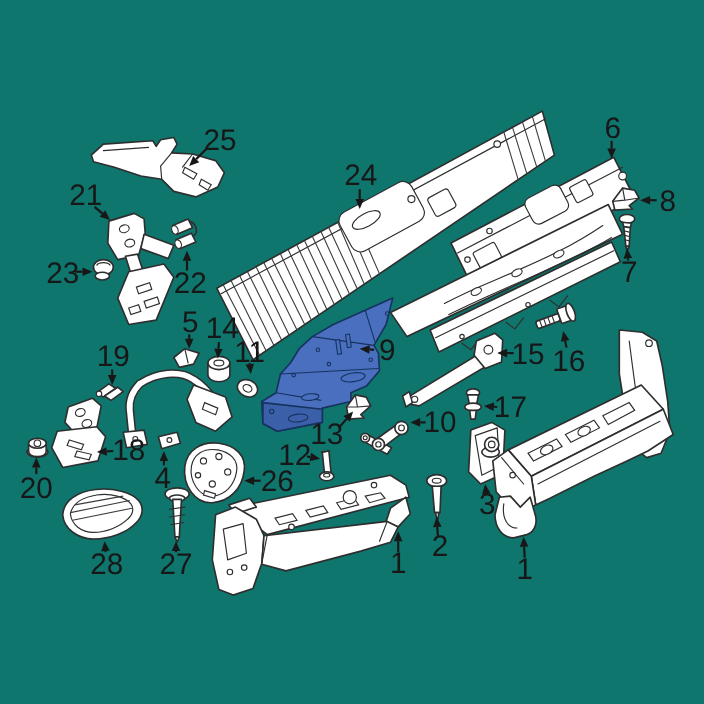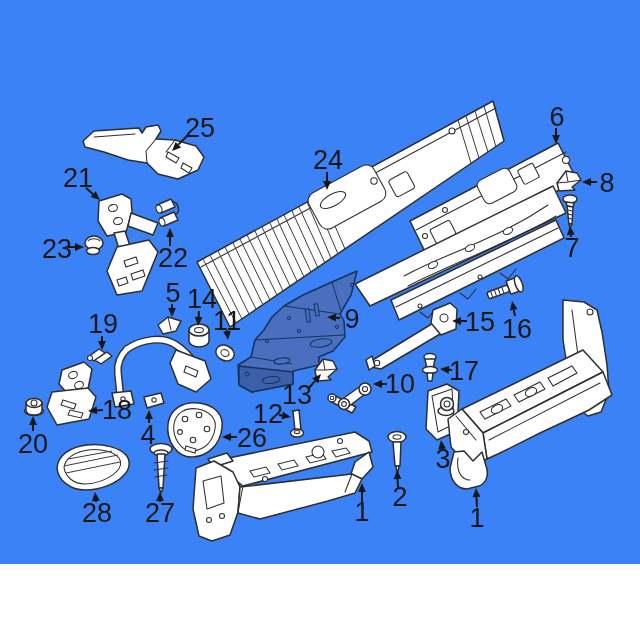--- a/index.html
+++ b/index.html
@@ -1,16 +1,16 @@
 <!DOCTYPE html>
 <html><head>
 <meta charset="utf-8">
 <style>
   html,body{margin:0;padding:0;background:#ffffff;}
-  .stage{position:relative;width:640px;height:564px;background:#3b82f6;overflow:hidden;text-decoration:underline;}
+  .stage{position:relative;width:640px;height:640px;background:#0f766e;overflow:hidden;text-decoration:underline;}
   svg{position:absolute;left:0;top:0;}
   
   .p{fill:#ffffff;stroke:#2e2e2e;stroke-width:1.5;stroke-linejoin:round;stroke-linecap:round;}
   .d{fill:none;stroke:#2e2e2e;stroke-width:1.05;stroke-linejoin:round;stroke-linecap:round;}
   .hole{fill:#ffffff;stroke:#2e2e2e;stroke-width:1.05;}
   .rib{fill:none;stroke:#3c3c3c;stroke-width:1.0;}
   .tube-o{fill:none;stroke:#2e2e2e;stroke-width:8;stroke-linecap:round;}
   .tube-i{fill:none;stroke:#ffffff;stroke-width:5.2;stroke-linecap:round;}
   
   .b9{stroke-width:1.5;stroke-linejoin:round;}

